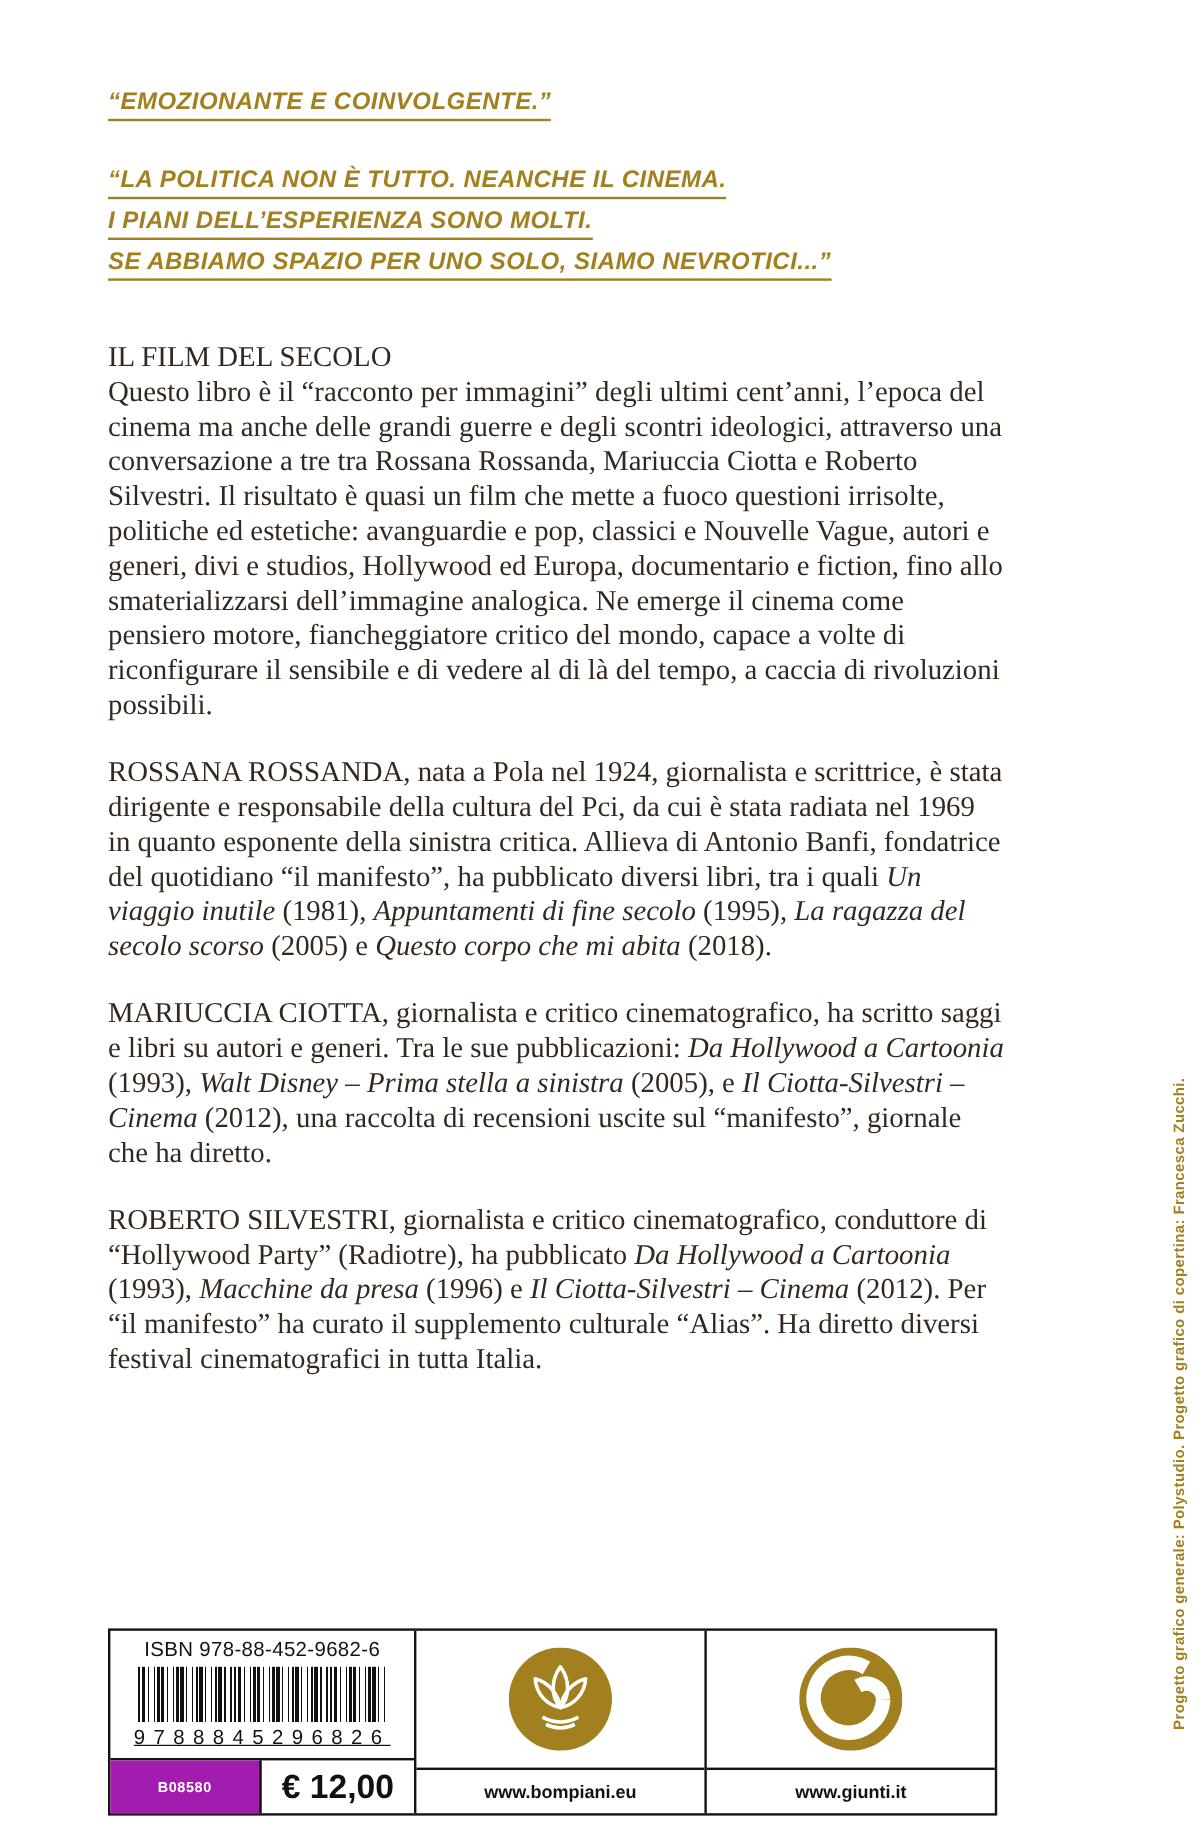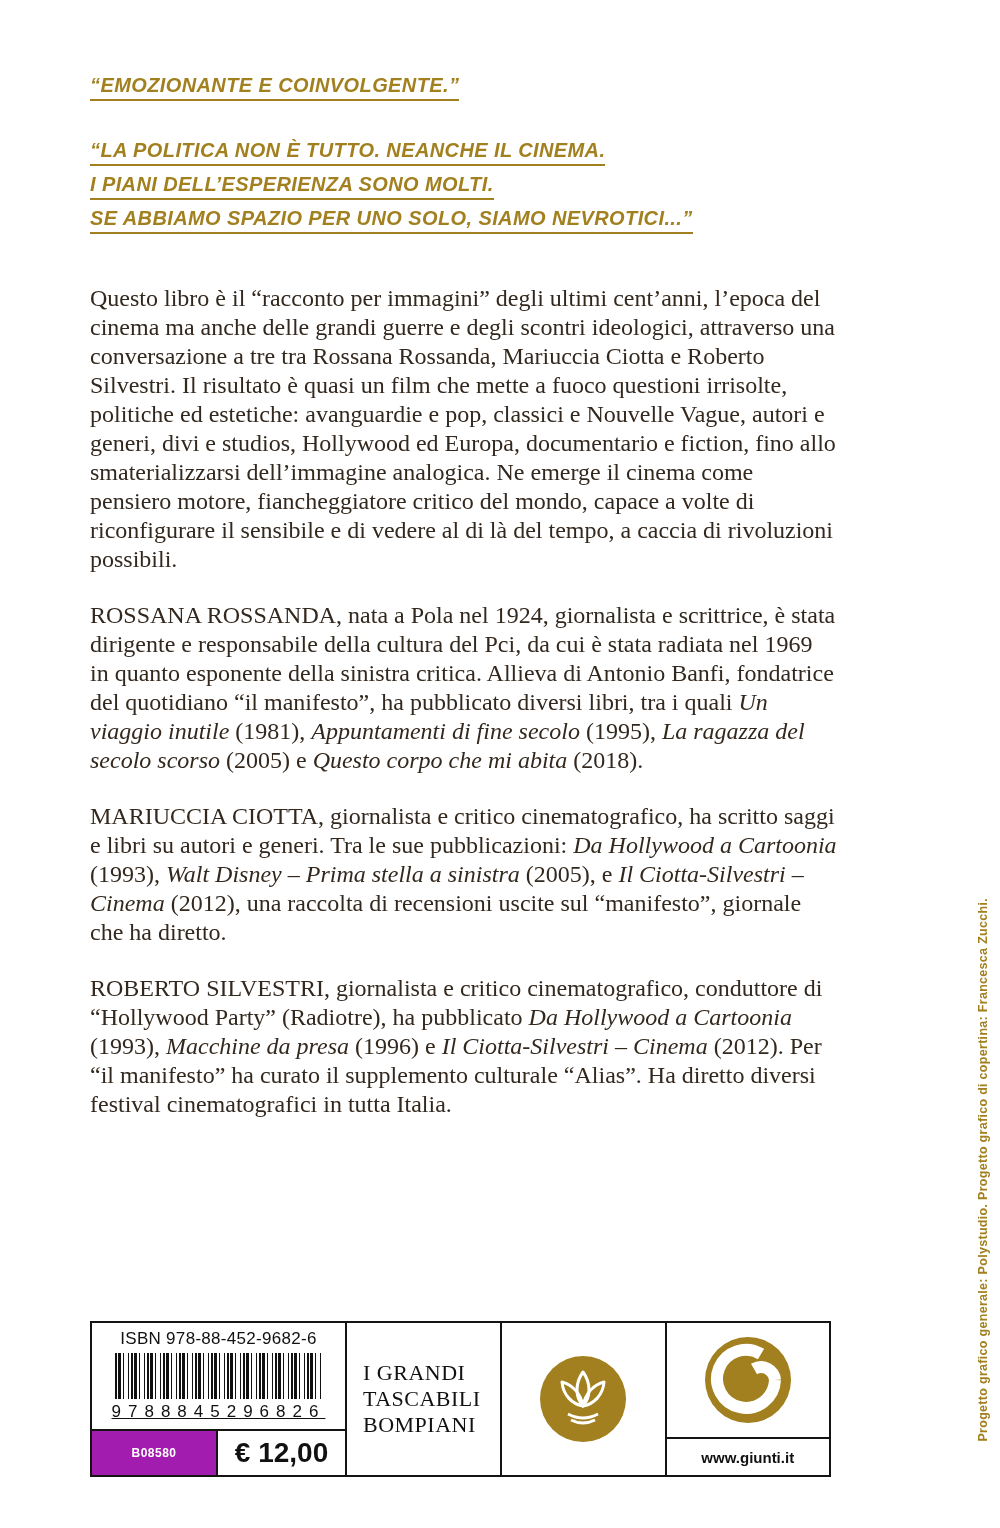--- a/index.html
+++ b/index.html
@@ -32,21 +32,21 @@
   .quote2{margin-top:42px;}
 
   
   .body-copy{margin-top:54px;font-size:24px;line-height:29px;}
   .para{margin-top:27px;}
   .para:first-child{margin-top:0;}
   .it{font-style:italic;}
 
   
   .footer{
-    position:absolute;left:90px;top:1321px;width:741px;height:156px;
+    position:absolute;left:90px;top:1357px;width:741px;height:156px;
     display:flex;
     border:2px solid var(--line);
     box-sizing:border-box;
     font-family:"Liberation Sans",sans-serif;
     background:#fff;
   }
   .fcell{border-right:2px solid var(--line);box-sizing:border-box;}
   .fcell:last-child{border-right:none;justify-content:flex-end;}
   .col-isbn{width:255px;display:flex;flex-direction:column;}
   .isbn-top{flex:1;display:flex;flex-direction:column;align-items:center;padding-top:6px;}
@@ -103,20 +103,21 @@
     </div>
 
     <div class="q quote2">
       <div class="qline"><span class="u">“LA POLITICA NON È TUTTO. NEANCHE IL CINEMA.</span></div>
       <div class="qline"><span class="u">I PIANI DELL’ESPERIENZA SONO MOLTI.</span></div>
       <div class="qline"><span class="u">SE ABBIAMO SPAZIO PER UNO SOLO, SIAMO NEVROTICI...”</span></div>
     </div>
 
     <div class="body-copy">
       <div class="para">
+        <div>IL FILM DEL SECOLO</div>
         <span><span>Questo libro è il “racconto per immagini” degli ultimi cent’anni, l’epoca del cinema ma anche delle grandi guerre e degli scontri ideologici, attraverso una conversazione a tre tra Rossana Rossanda, Mariuccia Ciotta e Roberto Silvestri. Il risultato è quasi un film che mette a fuoco questioni irrisolte, politiche ed estetiche: avanguardie e pop, classici e Nouvelle Vague, autori e generi, divi e studios, Hollywood ed Europa, documentario e fiction, fino allo smaterializzarsi dell’immagine analogica. Ne emerge il cinema come pensiero motore, fiancheggiatore critico del mondo, capace a volte di riconfigurare il sensibile e di vedere al di là del tempo, a caccia di rivoluzioni possibili.</span></span>
       </div>
       <div class="para"><span>ROSSANA ROSSANDA, nata a Pola nel 1924, giornalista e scrittrice, è stata dirigente e responsabile della cultura del Pci, da cui è stata radiata nel 1969 in quanto esponente della sinistra critica. Allieva di Antonio Banfi, fondatrice del quotidiano “il manifesto”, ha pubblicato diversi libri, tra i quali </span><span class="it">Un viaggio inutile</span><span> (1981), </span><span class="it">Appuntamenti di fine secolo</span><span> (1995), </span><span class="it">La ragazza del secolo scorso</span><span> (2005) e </span><span class="it">Questo corpo che mi abita</span><span> (2018).</span></div>
       <div class="para"><span>MARIUCCIA CIOTTA, giornalista e critico cinematografico, ha scritto saggi e libri su autori e generi. Tra le sue pubblicazioni: </span><span class="it">Da Hollywood a Cartoonia</span><span> (1993), </span><span class="it">Walt Disney – Prima stella a sinistra</span><span> (2005), e </span><span class="it">Il Ciotta-Silvestri – Cinema</span><span> (2012), una raccolta di recensioni uscite sul “manifesto”, giornale che ha diretto.</span></div>
       <div class="para"><span>ROBERTO SILVESTRI, giornalista e critico cinematografico, conduttore di “Hollywood Party” (Radiotre), ha pubblicato </span><span class="it">Da Hollywood a Cartoonia</span><span> (1993), </span><span class="it">Macchine da presa</span><span> (1996) e </span><span class="it">Il Ciotta-Silvestri – Cinema</span><span> (2012). Per “il manifesto” ha curato il supplemento culturale “Alias”. Ha diretto diversi festival cinematografici in tutta Italia.</span></div>
     </div>
   </div>
 
   <div class="footer">
 
@@ -125,39 +126,35 @@
         <div class="isbn-label">ISBN 978-88-452-9682-6</div>
         <div class="barcode"></div>
         <div class="isbn-digits">9788845296826</div>
       </div>
       <div class="price-row">
         <div class="code-cell">B08580</div>
         <div class="price-cell">€ 12,00</div>
       </div>
     </div>
 
-    <div class="fcell col-series">
-      <div>I GRANDI</div>
-      <div>TASCABILI</div>
-      <div>BOMPIANI</div>
-    </div>
 
     <div class="fcell col-logo">
       <div class="logo-area">
         <svg width="86" height="86" viewBox="0 0 86 86">
           <circle cx="43" cy="43" r="43" fill="#a2801f"></circle>
           <g fill="none" stroke="#ffffff" stroke-width="3" stroke-linejoin="round">
             <path d="M43 16 C35 27 35 41 43 50 C51 41 51 27 43 16 Z"></path>
             <path d="M43 50 C32 48 23 39 22 26 C33 29 41 38 43 50 Z"></path>
             <path d="M43 50 C54 48 63 39 64 26 C53 29 45 38 43 50 Z"></path>
             <path d="M28 58 Q43 66 58 58"></path>
             <path d="M31 64 Q43 70 55 64"></path>
           </g>
         </svg>
       </div>
+      <div class="url-cell">www.bompiani.eu</div>
     </div>
 
     <div class="fcell col-logo">
       <div class="logo-area">
         <svg width="86" height="86" viewBox="0 0 86 86">
           <circle cx="43" cy="43" r="43" fill="#a2801f"></circle>
           <path d="M56 17 A29 29 0 1 0 70 43" fill="none" stroke="#ffffff" stroke-width="12"></path>
           <path d="M70 43 A14 14 0 0 0 49 32" fill="none" stroke="#ffffff" stroke-width="12"></path>
         </svg>
       </div>

